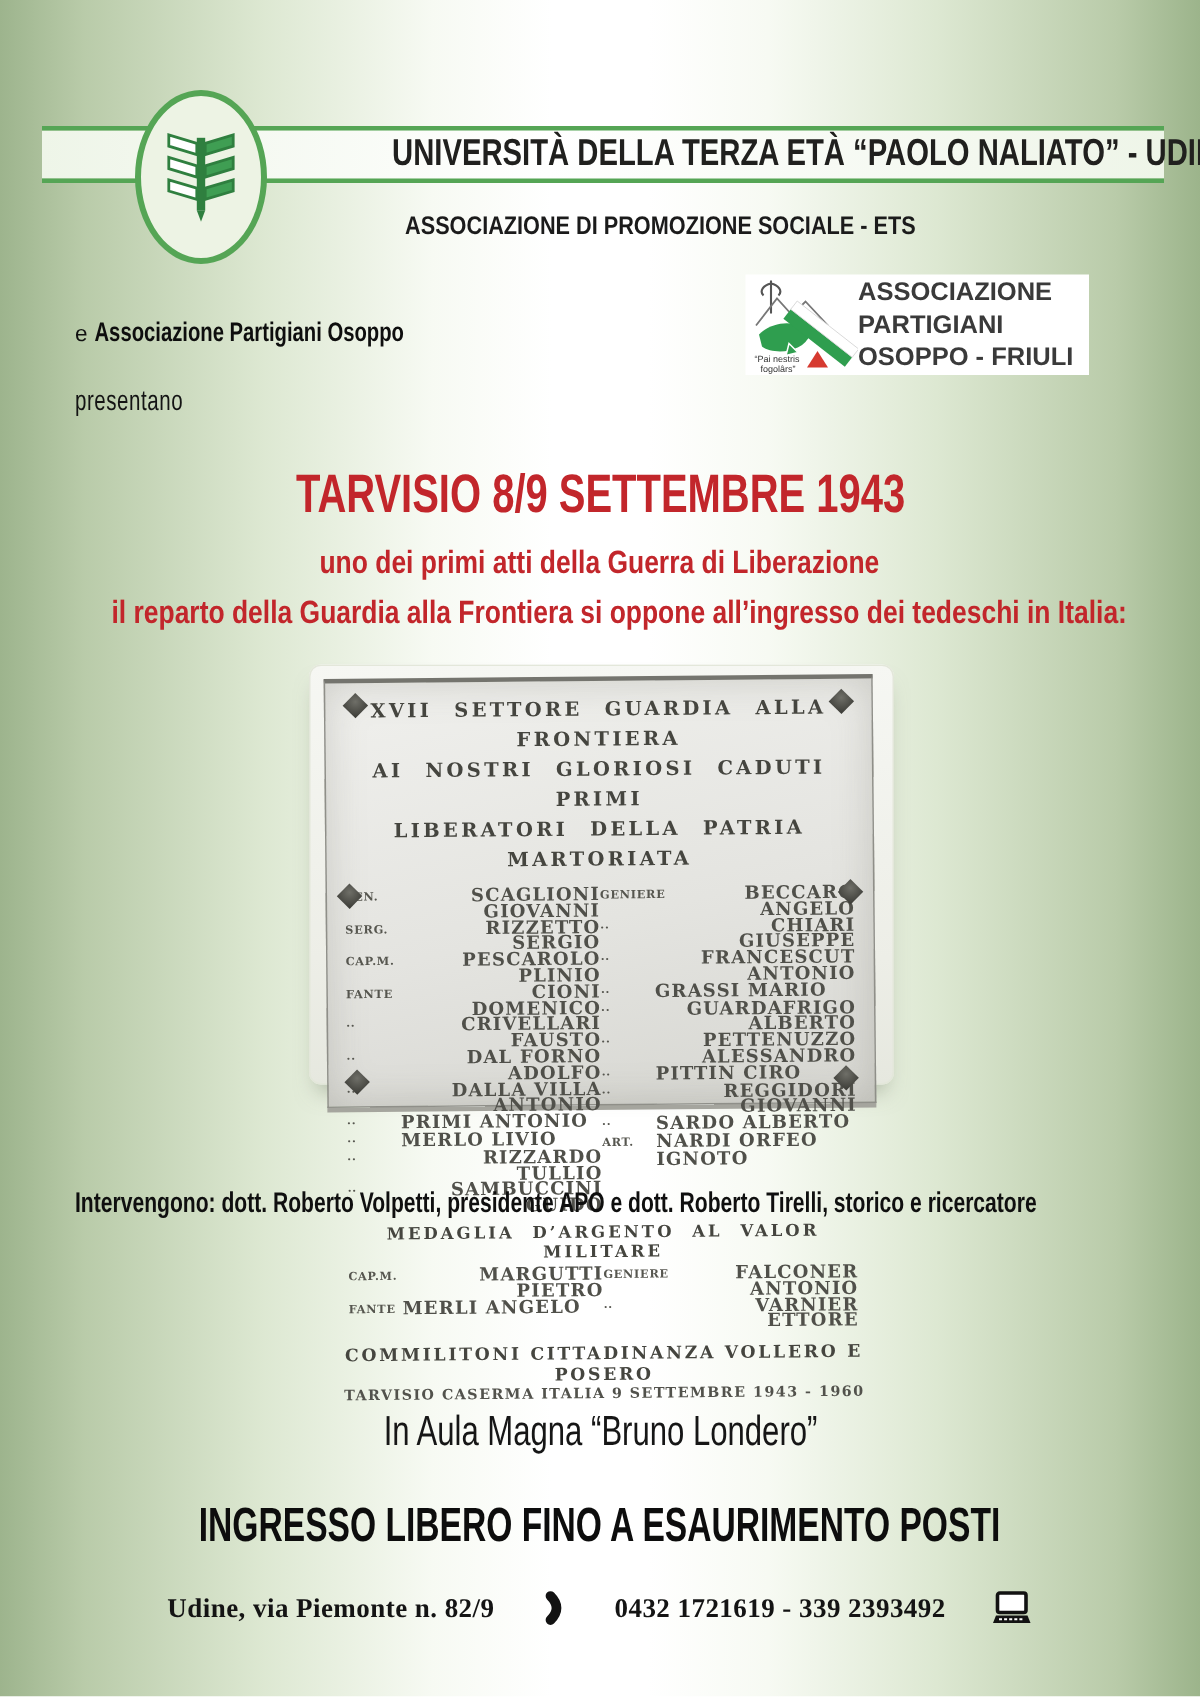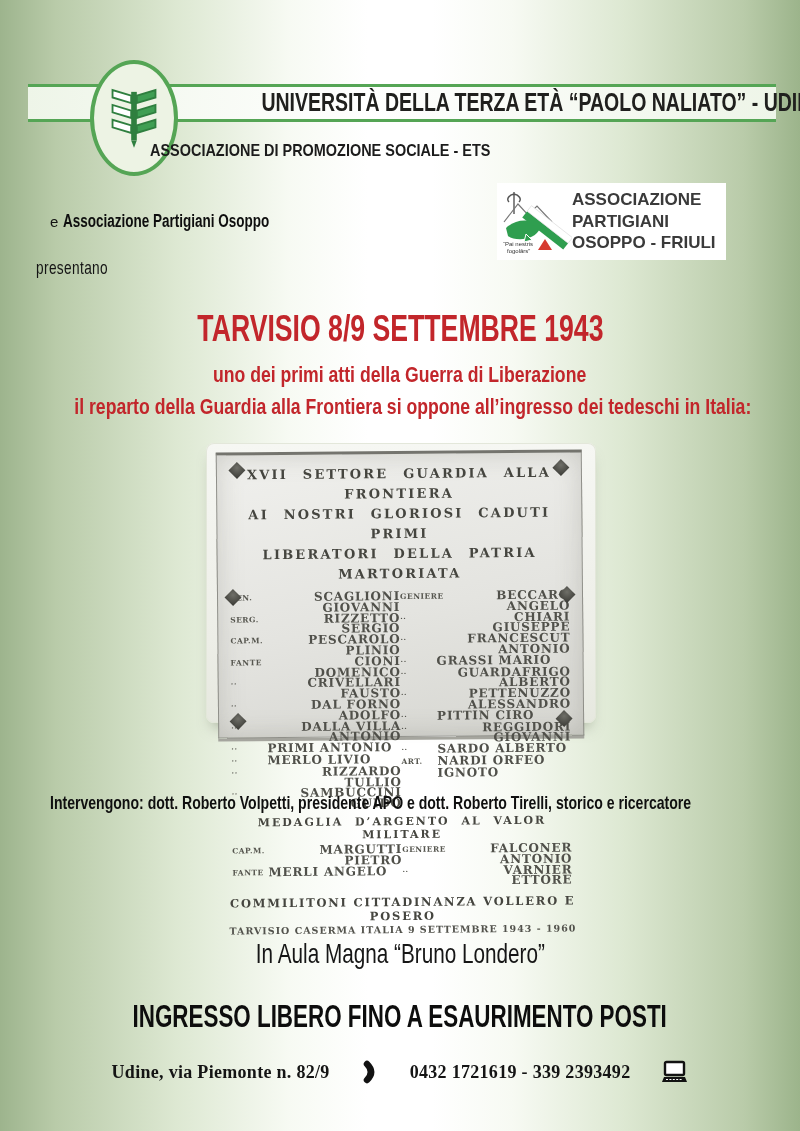--- a/index.html
+++ b/index.html
@@ -9,31 +9,31 @@
     background:linear-gradient(90deg,#9db48d 0%,#b9cba9 7%,#dde8d2 22%,#f7faf3 36%,#ffffff 46%,#ffffff 54%,#f7faf3 64%,#dde8d2 78%,#b9cba9 93%,#9cb48b 100%);
   }
   .cond{display:inline-block;white-space:nowrap;}
   .o-left{transform-origin:left center;}
   
   .band{position:absolute;left:28px;right:24px;top:84px;height:38px;box-sizing:border-box;
     border-top:3px solid #55a555;border-bottom:3px solid #55a555;
     background:linear-gradient(90deg,#eef5e8,#ffffff 45%,#eef5e8);}
   .band-title{position:absolute;left:182px;right:30px;top:88px;text-align:center;}
   .band-title span{font-weight:bold;font-size:25px;color:#20201e;transform:scaleX(.78);letter-spacing:0;}
-  .org-subtitle{position:absolute;left:120px;right:40px;top:141px;}
+  .org-subtitle{position:absolute;left:120px;right:40px;top:141px;text-align:center;}
   .org-subtitle span{font-weight:700;font-size:17px;color:#1b1b1b;transform:scaleX(.85);}
   .ellipse{position:absolute;left:90px;top:60px;width:88px;height:116px;box-sizing:border-box;
     border:4px solid #55a555;border-radius:50%;background:#edf3e4;display:flex;align-items:center;justify-content:center;}
   
   .partner-line{position:absolute;left:50px;top:186px;white-space:nowrap;margin-top:25px;}
   .partner-prefix{font-size:15px;font-weight:400;color:#111;}
   .partner-name{font-weight:bold;font-size:18px;color:#0e0e0e;transform:scaleX(.75);}
-  .presenting{position:absolute;left:36px;top:257px;text-align:right;}
+  .presenting{position:absolute;left:50px;top:257px;text-align:right;}
   .presenting span{font-size:19px;font-weight:400;letter-spacing:.5px;color:#141414;transform:scaleX(.72);}
-  .apo-box{position:absolute;left:497px;top:183px;width:229px;height:77px;background:#ffffff;
+  .apo-box{position:absolute;left:497px;top:183px;width:229px;height:67px;background:#ffffff;
     display:flex;align-items:center;box-sizing:border-box;padding:3px 4px 3px 3px;}
   .apo-text{font-size:17px;font-weight:600;line-height:1.28;color:#3a3a3a;letter-spacing:0;}
   
   .event-title{position:absolute;left:0;right:0;top:308px;text-align:center;}
   .event-title span{font-weight:bold;font-size:36px;color:#c2262b;transform:scaleX(.74);}
   .event-sub{position:absolute;left:0;right:0;top:360px;text-align:center;line-height:30px;}
   .event-sub span{font-weight:bold;font-size:21.5px;color:#c2262b;transform:scaleX(.82);}
   
   .photo{position:absolute;left:206px;top:443px;width:390px;height:280px;border-radius:8px;
     background:linear-gradient(180deg,#f6f7f3,#edeee7 70%,#e6e8df);

